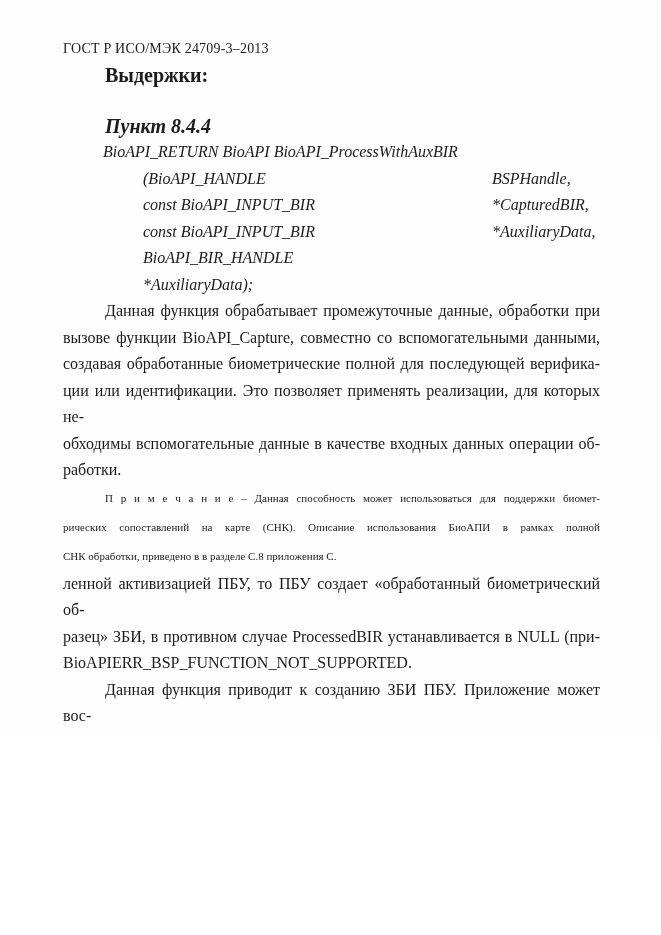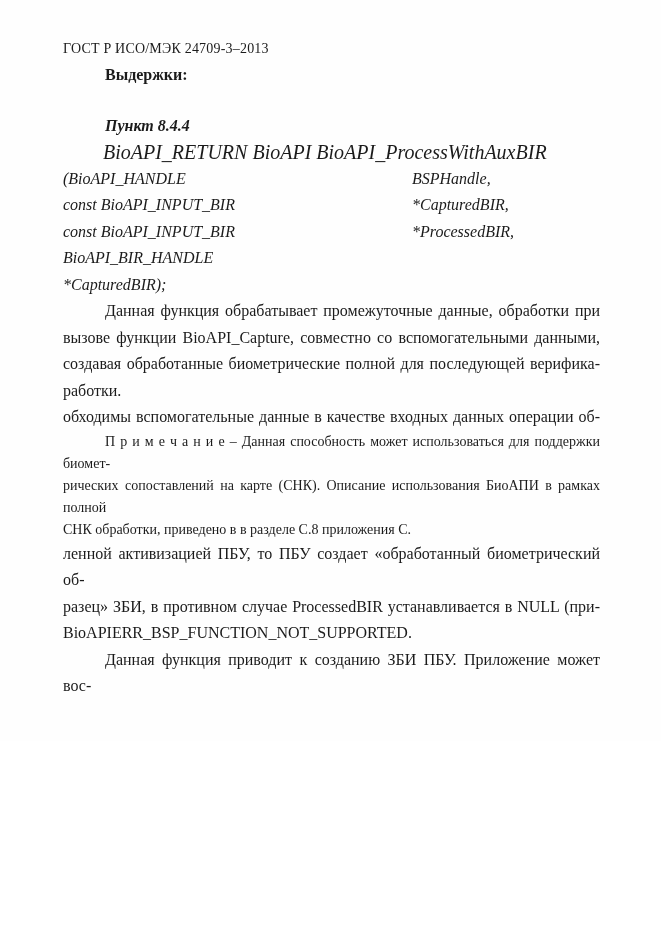--- a/index.html
+++ b/index.html
@@ -37,42 +37,43 @@
     white-space: normal;
   }
   .line.justify {
     text-align: justify;
     text-align-last: justify;
   }
   .para.indent-first .line.first {
     text-indent: 42px;
   }
   .heading-line {
-    font-size: 16px;
+    font-size: 20px;
     line-height: 26.5px;
     padding-left: 42px;
   }
   .heading-excerpts { font-weight: bold; }
   .heading-clause { font-weight: bold; font-style: italic; margin-top: 24px; }
   .code { font-style: italic; }
   .code-sig {
-    font-size: 20px;
+    font-size: 16px;
     line-height: 26.5px;
     padding-left: 40px;
   }
   .param-row {
     display: flex;
+    margin-left: 80px;
     font-size: 16px;
     line-height: 26.5px;
   }
   .ptype { width: 349px; flex: none; }
   .pname { flex: none; }
   .note .line {
-    font-size: 14px;
-    line-height: 22px;
+    font-size: 11px;
+    line-height: 29px;
   }
   .page-number {
     position: absolute;
     left: 63px;
     top: 897px;
     font-size: 14.5px;
   }
 </style>
 </head>
 <body>
@@ -94,39 +95,40 @@
           <div class="param-row">
             <span class="ptype">(BioAPI_HANDLE</span>
             <span class="pname">BSPHandle,</span>
           </div>
           <div class="param-row">
             <span class="ptype">const BioAPI_INPUT_BIR</span>
             <span class="pname">*CapturedBIR,</span>
           </div>
           <div class="param-row">
             <span class="ptype">const BioAPI_INPUT_BIR</span>
-            <span class="pname">*ProcessedBIR,</span>
+            <span class="pname">*AuxiliaryData,</span>
           </div>
           <div class="param-row">
             <span class="ptype">BioAPI_BIR_HANDLE</span>
             <span class="pname"></span>
           </div>
           <div class="param-row">
-            <span class="ptype">*CapturedBIR);</span>
+            <span class="ptype">*AuxiliaryData);</span>
             <span class="pname"></span>
           </div>
         </div>
     </div>
 
     <div class="para indent-first">
         <div class="line justify first">Данная функция обрабатывает промежуточные данные, обработки при</div>
         <div class="line justify">вызове функции BioAPI_Capture, совместно со вспомогательными данными,</div>
         <div class="line justify">создавая обработанные биометрические полной для последующей верифика-</div>
+        <div class="line justify">ции или идентификации. Это позволяет применять реализации, для которых не-</div>
+        <div class="line justify">обходимы вспомогательные данные в качестве входных данных операции об-</div>
         <div class="line">работки.</div>
-        <div class="line justify">обходимы вспомогательные данные в качестве входных данных операции об-</div>
       </div>
 
     <div class="para indent-first note">
         <div class="line justify first">П р и м е ч а н и е – Данная способность может использоваться для поддержки биомет-</div>
         <div class="line justify">рических сопоставлений на карте (СНК). Описание использования БиоАПИ в рамках полной</div>
         <div class="line">СНК обработки, приведено в в разделе С.8 приложения С.</div>
       </div>
 
     <div class="para indent-first">
         <div class="line justify">ленной активизацией ПБУ, то ПБУ создает «обработанный биометрический об-</div>

